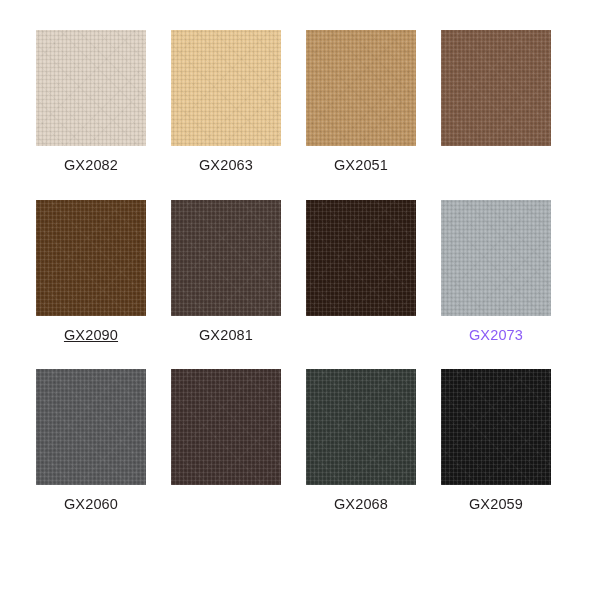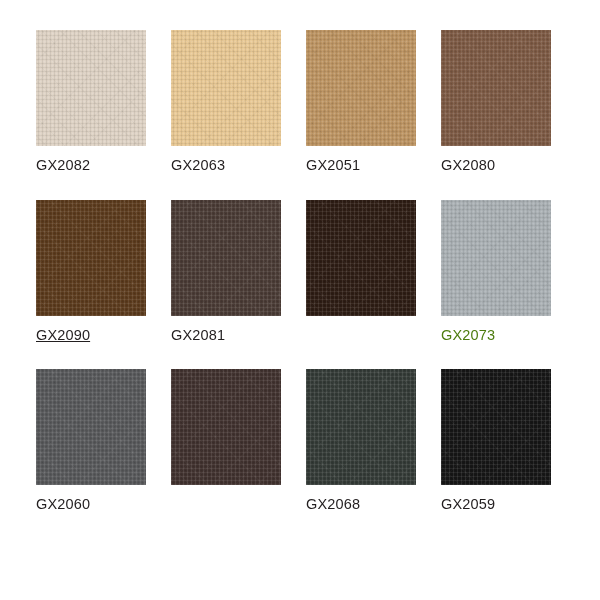--- a/index.html
+++ b/index.html
@@ -15,20 +15,21 @@
     font-family: "Liberation Sans", "DejaVu Sans", sans-serif;
     -webkit-font-smoothing: antialiased;
   }
 
   #swatch-board {
     position: relative;
     width: 600px;
     height: 492px;
     box-sizing: border-box;
     padding: 30px 0 0 36px;
+    text-align: center;
   }
 
   .swatch-grid {
     display: grid;
     grid-template-columns: repeat(4, 110px);
     grid-template-rows: repeat(3, auto);
     column-gap: 25px;
     row-gap: 27px;
   }
 
@@ -127,36 +128,35 @@
       <div class="swatch-cell">
         <div class="swatch-chip" style="background-color: rgb(232, 200, 148);"></div>
         <div class="swatch-label" style="color: rgb(35, 31, 32);">GX2063</div>
       </div>
       <div class="swatch-cell">
         <div class="swatch-chip" style="background-color: rgb(189, 148, 98);"></div>
         <div class="swatch-label" style="color: rgb(35, 31, 32);">GX2051</div>
       </div>
       <div class="swatch-cell">
         <div class="swatch-chip" style="background-color: rgb(125, 90, 68);"></div>
-        <div class="swatch-label" style="color: rgb(35, 31, 32);">GX2080</div>
       </div>
       <div class="swatch-cell">
         <div class="swatch-chip" style="background-color: rgb(92, 59, 29);"></div>
         <div class="swatch-label" style="color: rgb(35, 31, 32); text-decoration: underline;">GX2090</div>
       </div>
       <div class="swatch-cell">
         <div class="swatch-chip" style="background-color: rgb(74, 59, 53);"></div>
         <div class="swatch-label" style="color: rgb(35, 31, 32);">GX2081</div>
       </div>
       <div class="swatch-cell">
         <div class="swatch-chip" style="background-color: rgb(46, 29, 20);"></div>
       </div>
       <div class="swatch-cell">
         <div class="swatch-chip" style="background-color: rgb(170, 176, 180);"></div>
-        <div class="swatch-label" style="color: #4d7c0f;">GX2073</div>
+        <div class="swatch-label" style="color: #8b5cf6;">GX2073</div>
       </div>
       <div class="swatch-cell">
         <div class="swatch-chip" style="background-color: rgb(88, 89, 91);"></div>
         <div class="swatch-label" style="color: rgb(35, 31, 32);">GX2060</div>
       </div>
       <div class="swatch-cell">
         <div class="swatch-chip" style="background-color: rgb(65, 50, 47);"></div>
       </div>
       <div class="swatch-cell">
         <div class="swatch-chip" style="background-color: rgb(52, 59, 55);"></div>

